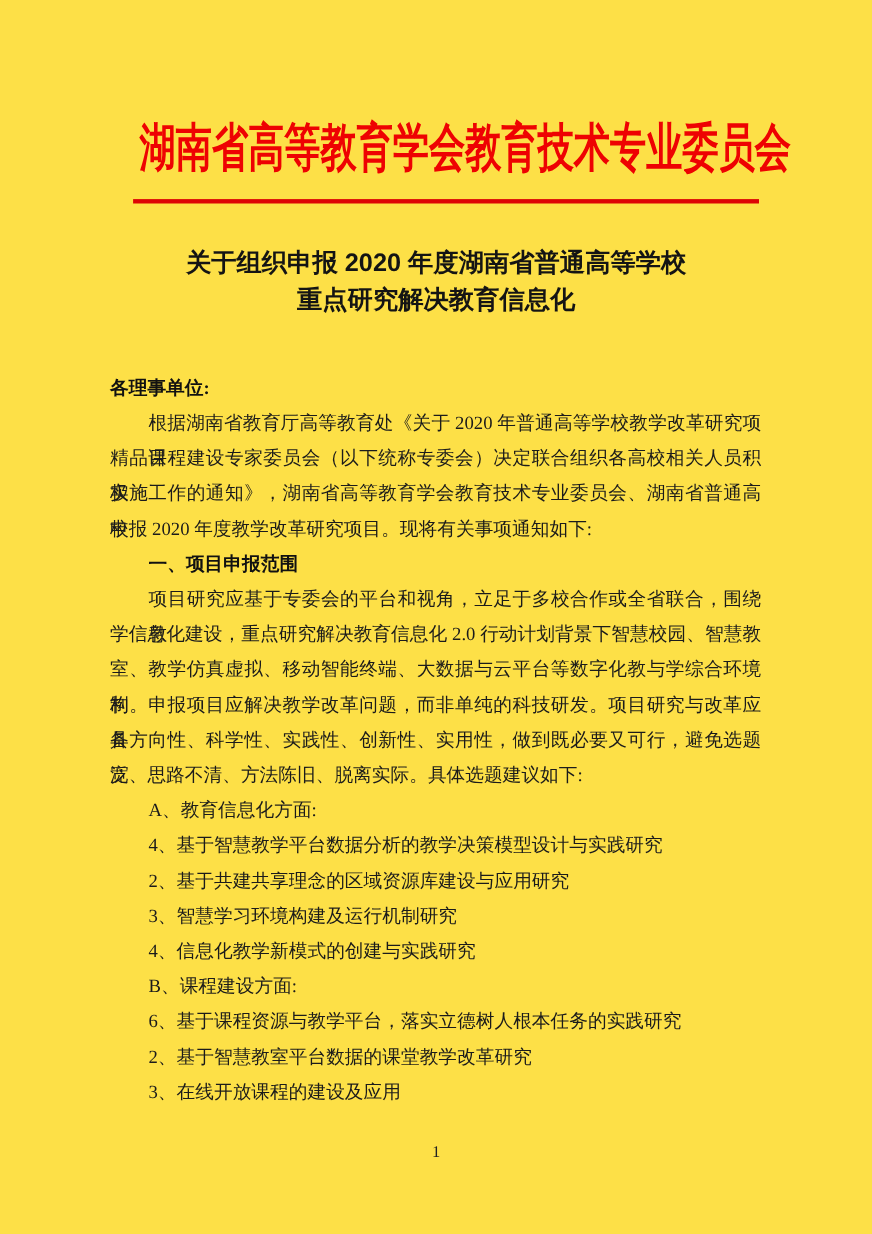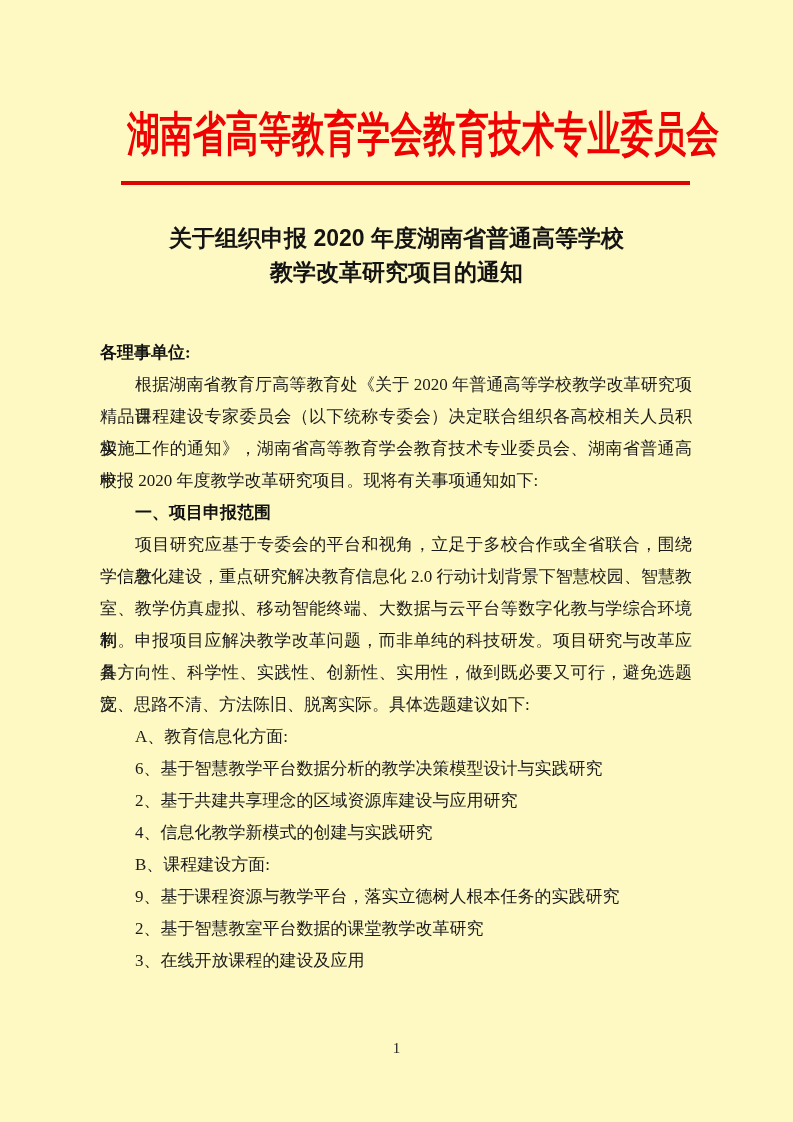--- a/index.html
+++ b/index.html
@@ -2,21 +2,21 @@
 <html><head>
 <meta charset="utf-8">
 <style>
   * { margin: 0; padding: 0; box-sizing: border-box; }
   html, body { background: #888; }
   .page {
     position: relative;
     width: 793px;
     height: 1122px;
     margin: 0 auto;
-    background: #fef9c3;
+    background: #fde047;
     overflow: hidden;
     color: #1b1b1b;
     font-family: "Liberation Serif", "DejaVu Serif", serif;
   }
 
   
   .masthead {
     position: absolute;
     top: 106px;
     left: 0;
@@ -103,21 +103,21 @@
 
 <div class="page">
 
   <div class="masthead">
     <span class="masthead-title">湖南省高等教育学会教育技术专业委员会</span>
   </div>
   <div class="masthead-rule"></div>
 
   <div class="doc-title">
     <div>关于组织申报 2020 年度湖南省普通高等学校</div>
-    <div>教学改革研究项目的通知</div>
+    <div>重点研究解决教育信息化</div>
   </div>
 
   <div class="body-text">
 
     <div class="line bold-head">各理事单位:</div>
 
     <div class="line just indent">根据湖南省教育厅高等教育处《关于 2020 年普通高等学校教学改革研究项目</div>
     <div class="line just">精品课程建设专家委员会（以下统称专委会）决定联合组织各高校相关人员积极</div>
     <div class="line just">实施工作的通知》，湖南省高等教育学会教育技术专业委员会、湖南省普通高校</div>
     <div class="line">申报 2020 年度教学改革研究项目。现将有关事项通知如下:</div>
@@ -125,26 +125,27 @@
     <div class="line bold-head indent">一、项目申报范围</div>
 
     <div class="line just indent">项目研究应基于专委会的平台和视角，立足于多校合作或全省联合，围绕教</div>
     <div class="line just">学信息化建设，重点研究解决教育信息化 2.0 行动计划背景下智慧校园、智慧教</div>
     <div class="line just">室、教学仿真虚拟、移动智能终端、大数据与云平台等数字化教与学综合环境构</div>
     <div class="line just">制。申报项目应解决教学改革问题，而非单纯的科技研发。项目研究与改革应具</div>
     <div class="line just">备方向性、科学性、实践性、创新性、实用性，做到既必要又可行，避免选题宽</div>
     <div class="line">泛、思路不清、方法陈旧、脱离实际。具体选题建议如下:</div>
 
     <div class="line indent">A、教育信息化方面:</div>
-    <div class="line indent">6、基于智慧教学平台数据分析的教学决策模型设计与实践研究</div>
+    <div class="line indent">4、基于智慧教学平台数据分析的教学决策模型设计与实践研究</div>
     <div class="line indent">2、基于共建共享理念的区域资源库建设与应用研究</div>
+    <div class="line indent">3、智慧学习环境构建及运行机制研究</div>
     <div class="line indent">4、信息化教学新模式的创建与实践研究</div>
 
     <div class="line indent">B、课程建设方面:</div>
-    <div class="line indent">9、基于课程资源与教学平台，落实立德树人根本任务的实践研究</div>
+    <div class="line indent">6、基于课程资源与教学平台，落实立德树人根本任务的实践研究</div>
     <div class="line indent">2、基于智慧教室平台数据的课堂教学改革研究</div>
     <div class="line indent">3、在线开放课程的建设及应用</div>
 
   </div>
 
   <div class="page-number">1</div>
 
 </div>
 
 </body></html>

